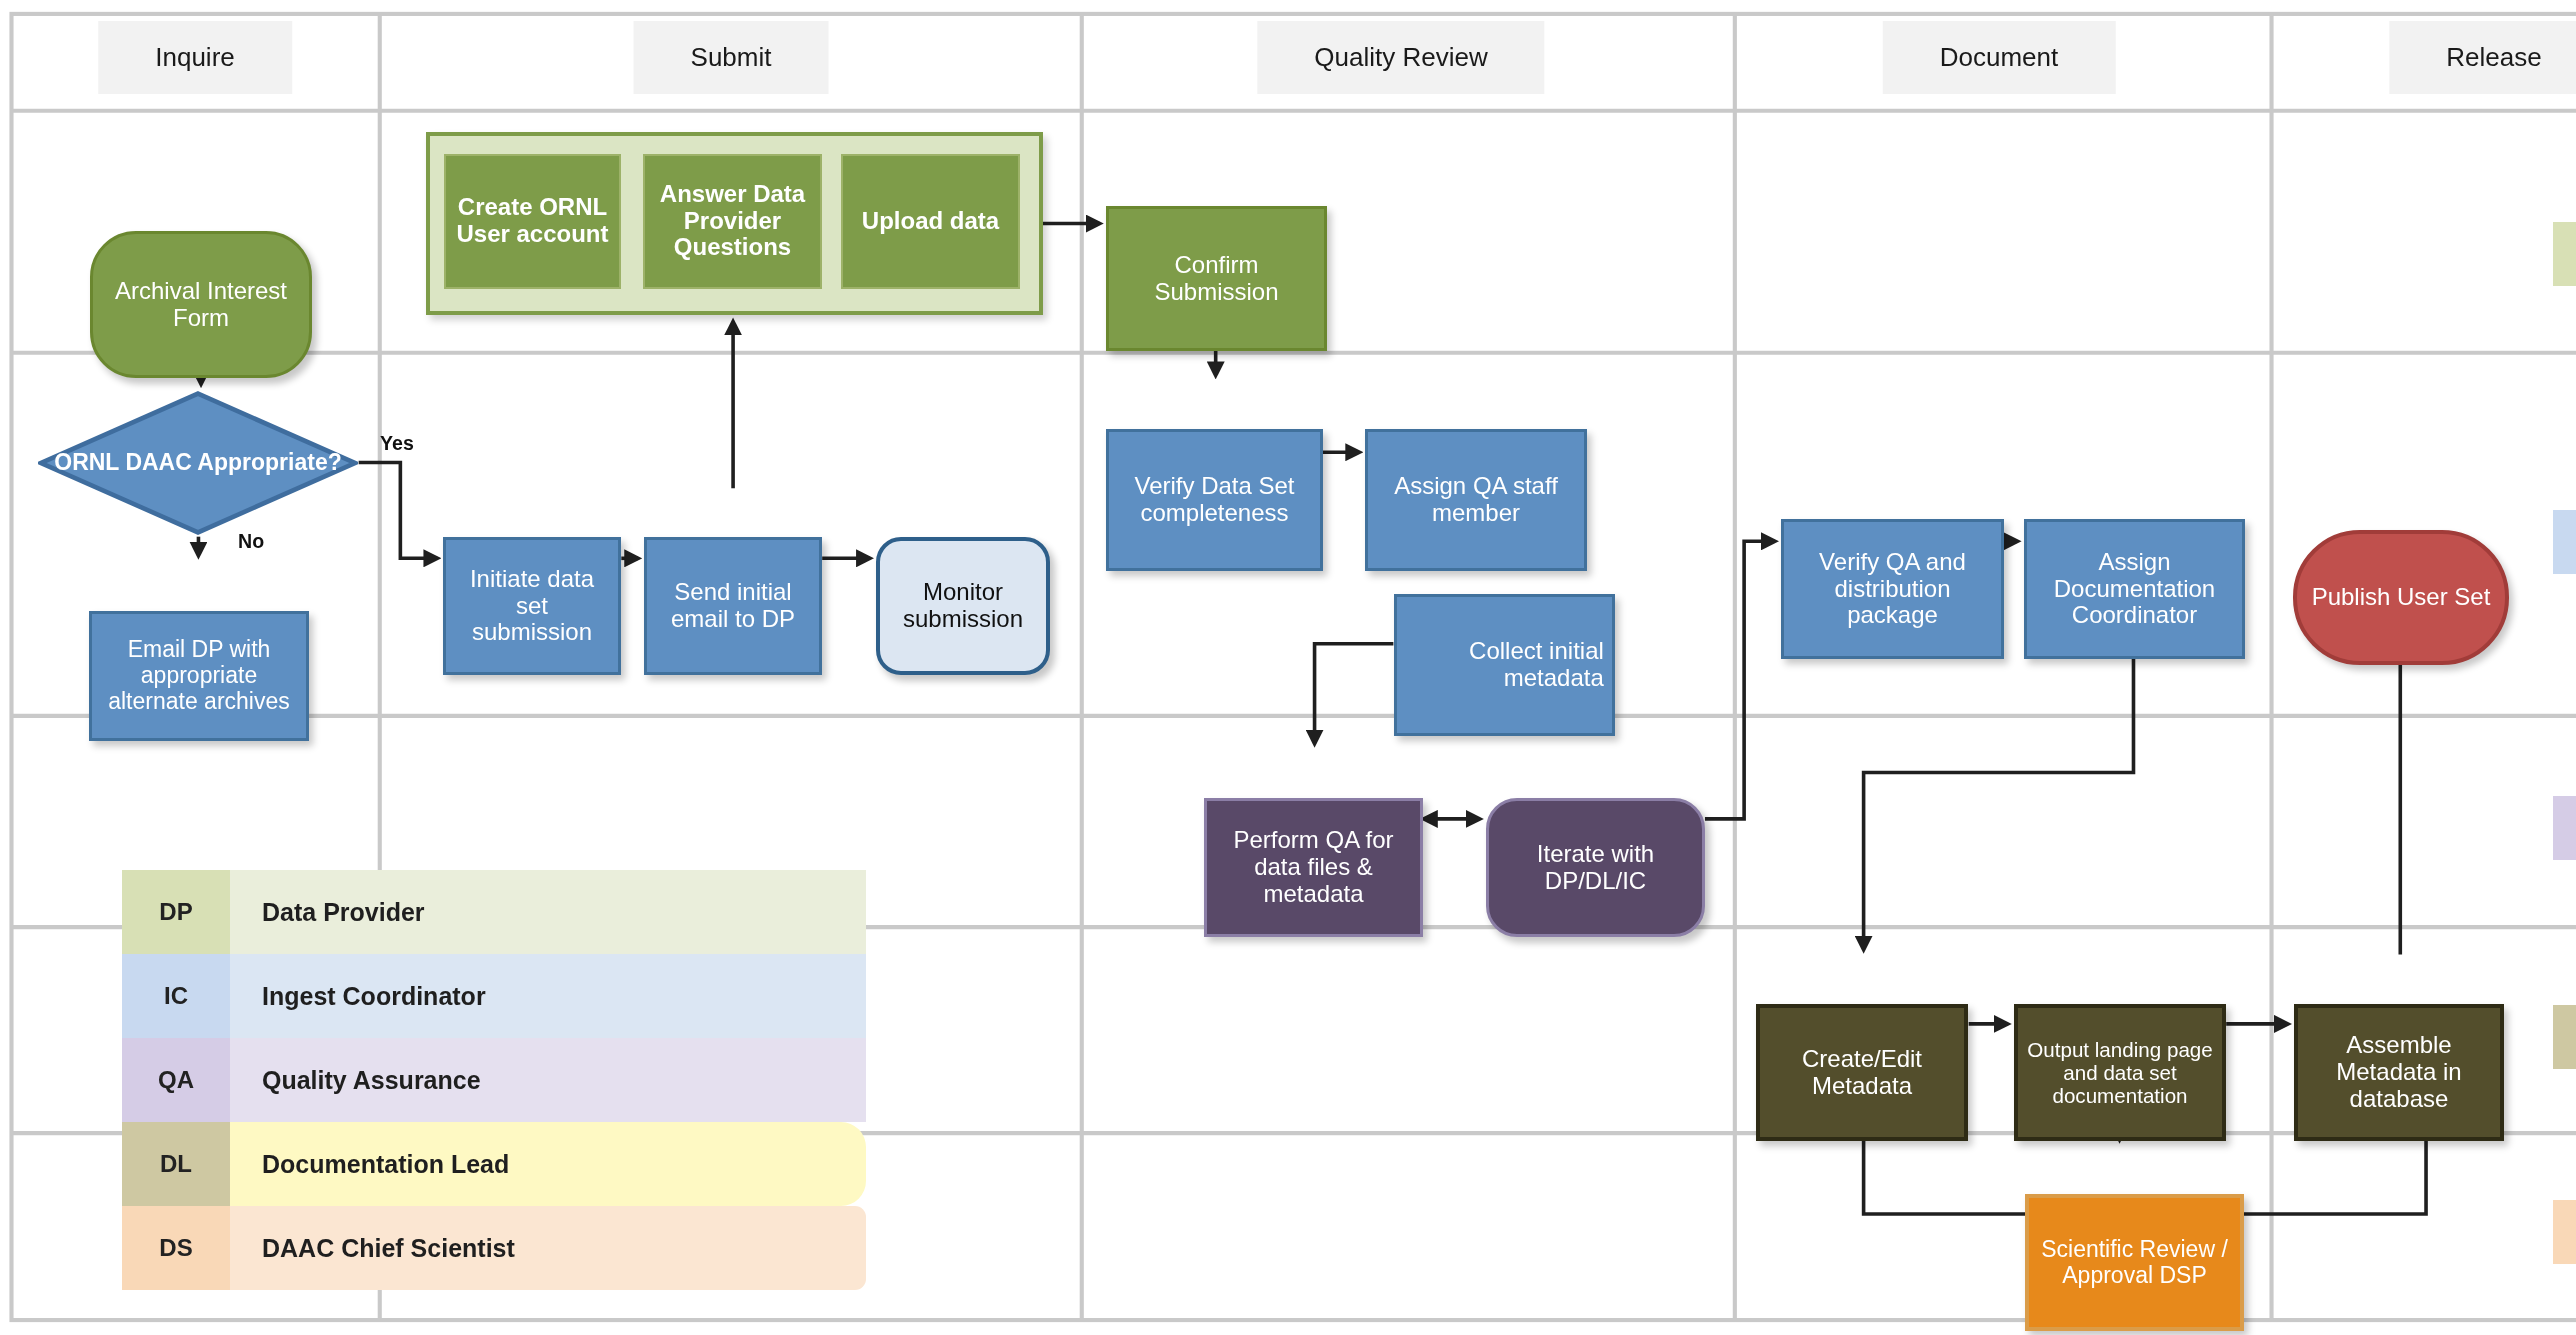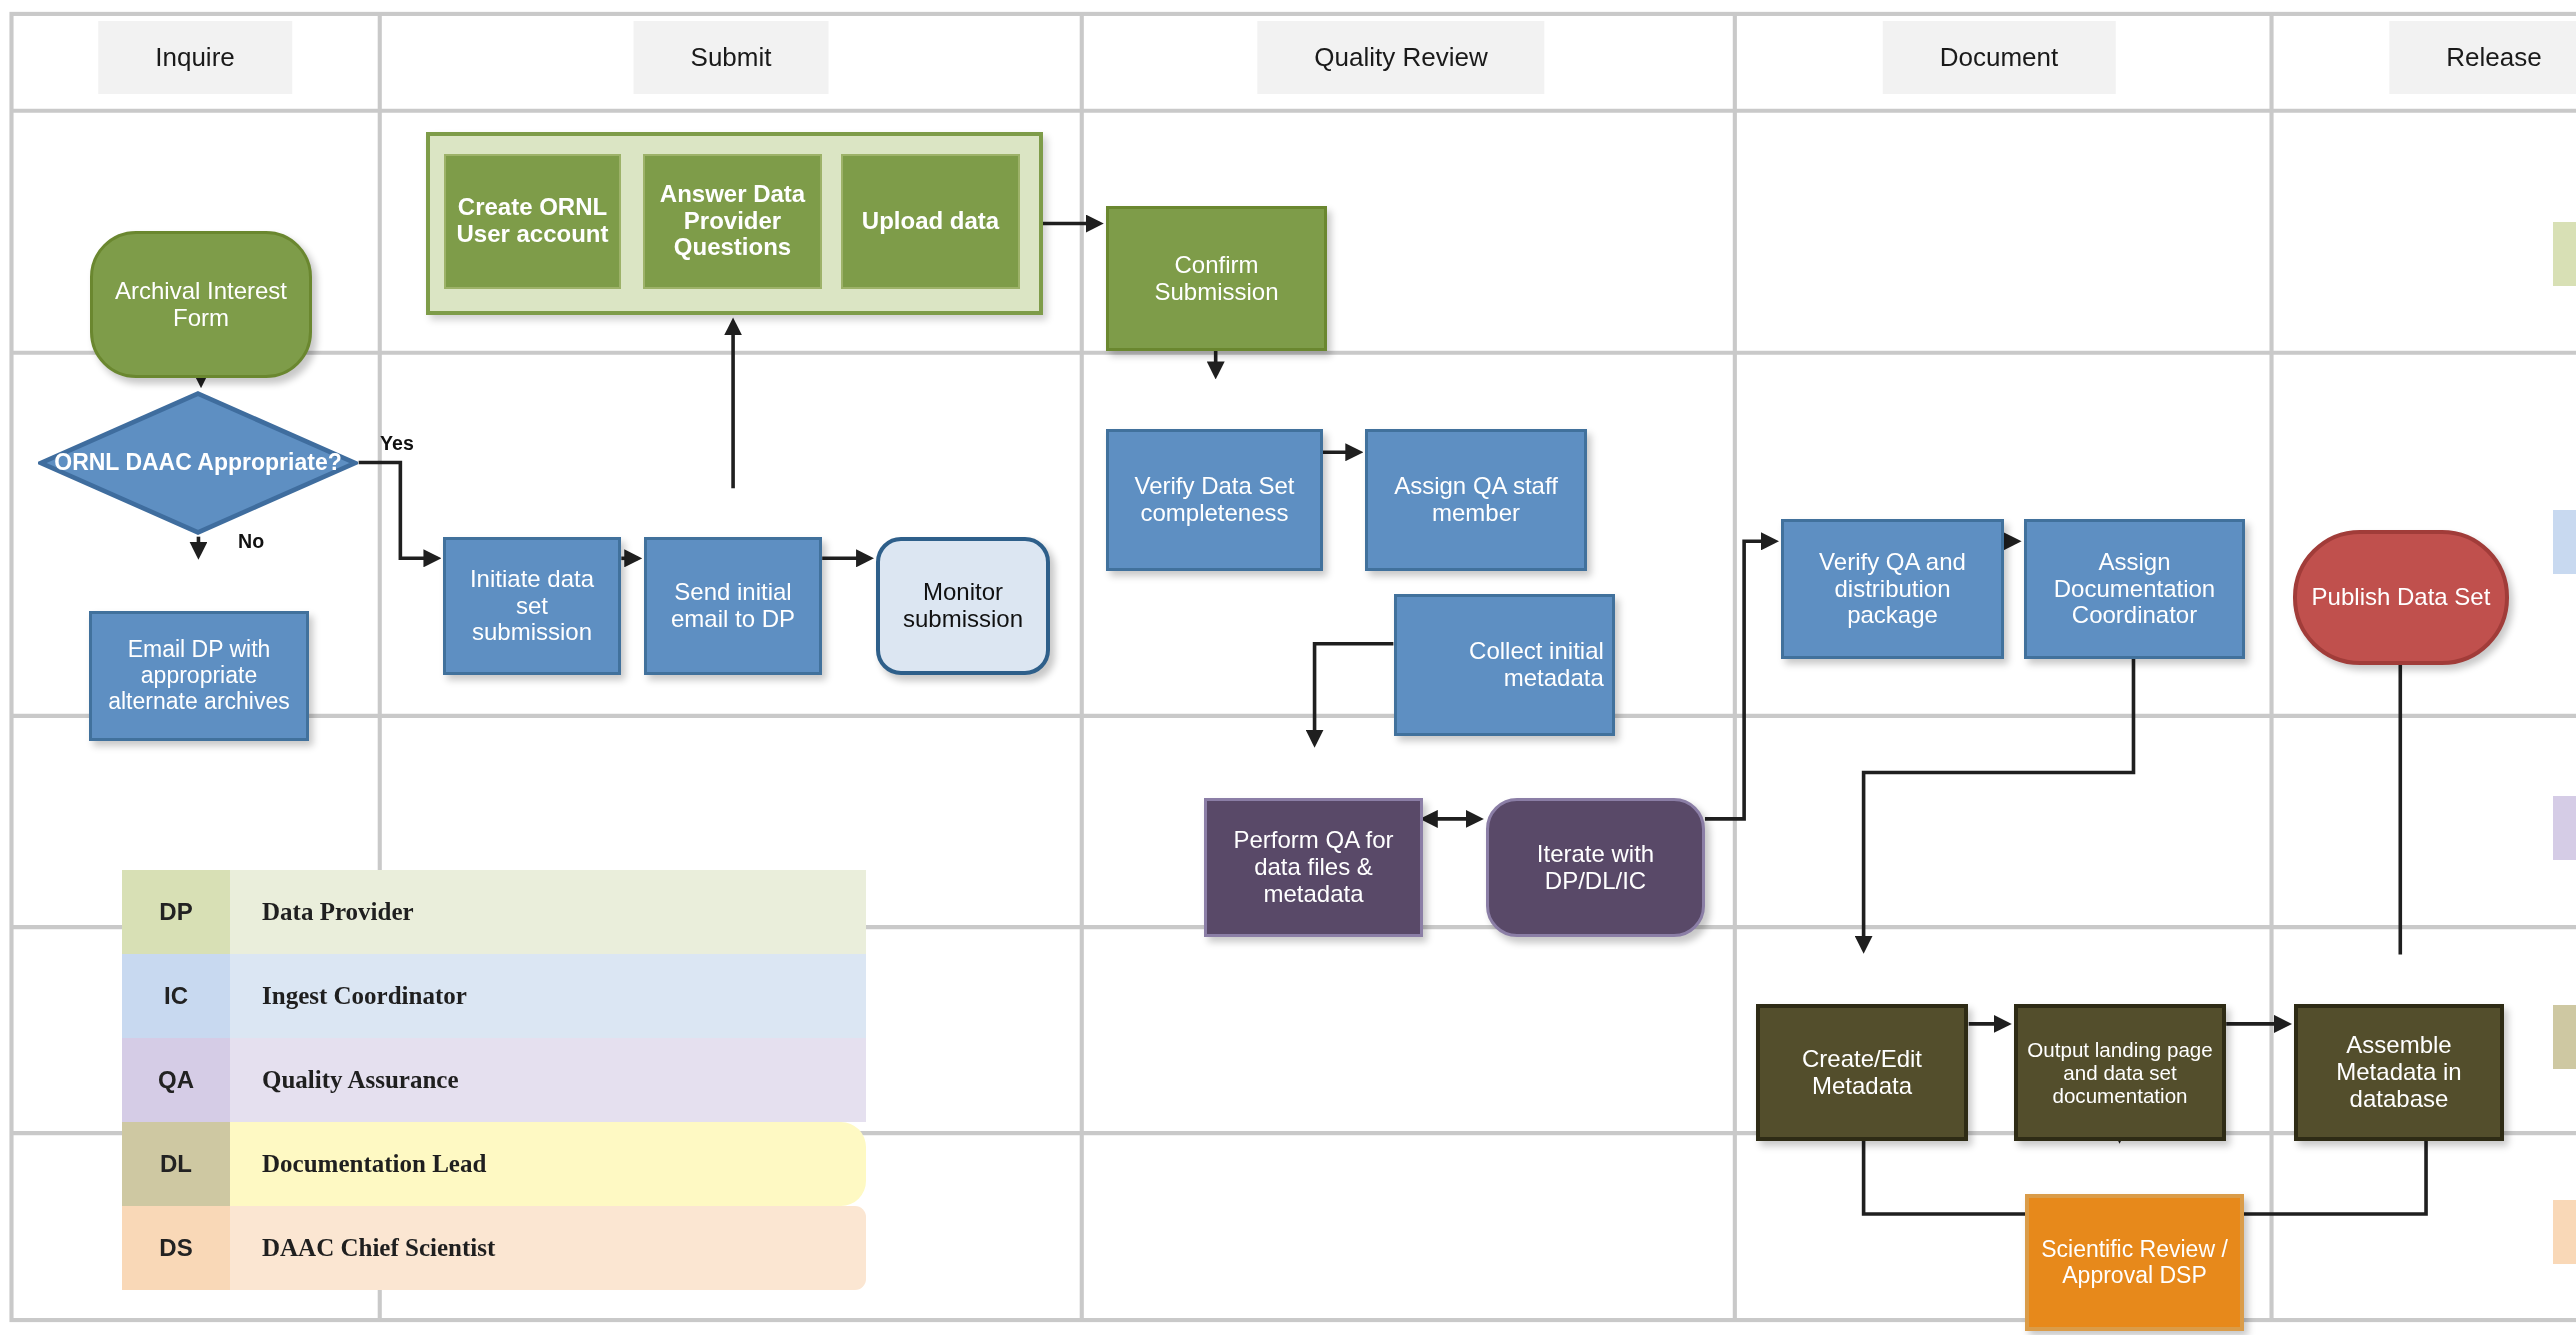--- a/index.html
+++ b/index.html
@@ -40,21 +40,21 @@
   .chip{position:absolute;width:109px;height:64px;display:flex;align-items:center;
     justify-content:center;font-size:24px;font-weight:600;color:#222222;}
   .chip-dp{background:#D8E0B5;} .chip-ic{background:#C8D9F0;} .chip-qa{background:#D5CCE6;}
   .chip-dl{background:#CEC8A2;} .chip-ds{background:#F9D8B7;}
 
   .legend{position:absolute;left:122px;top:870px;width:744px;}
   .legend-row{display:flex;height:84px;}
   .legend-chip{flex:0 0 108px;display:flex;align-items:center;justify-content:center;
     font-size:24px;font-weight:600;color:#222222;}
   .legend-name{flex:1;display:flex;align-items:center;padding-left:32px;
-    font-size:25px;font-weight:600;color:#1f1f1f;font-family:Liberation Serif, serif;}
+    font-size:25px;font-weight:600;color:#1f1f1f;}
   .band-dp{background:#EAEEDB;} .band-ic{background:#DBE6F3;} .band-qa{background:#E5E0EF;}
   .band-dl{background:#fef9c3;border-radius:25px;} .band-ds{background:#FBE6D2;border-radius:11px;}
 
   .fs40{font-size:20.6px;} .fs44{font-size:23px;}
 </style>
 </head>
 <body>
 
 <div class="canvas">
 
@@ -140,21 +140,21 @@
   <div class="node purple" style="left:1204px;top:750px;width:219px;height:139px;">Perform QA for data files &amp; metadata</div>
   <div class="node purple" style="left:1486px;top:750px;width:219px;height:139px;border-radius:31px;">Iterate with DP/DL/IC</div>
 
   <div class="node blue" style="left:1781px;top:471px;width:223px;height:140px;">Verify QA and distribution package</div>
   <div class="node blue" style="left:2024px;top:471px;width:221px;height:140px;">Assign Documentation Coordinator</div>
   <div class="node olive" style="left:1756px;top:956px;width:212px;height:137px;">Create/Edit Metadata</div>
   <div class="node olive fs40" style="left:2014px;top:956px;width:212px;height:137px;">Output landing page and data set documentation</div>
   <div class="node orange fs44" style="left:2025px;top:1146px;width:219px;height:137px;">Scientific Review / Approval DSP</div>
 
   <div class="node olive" style="left:2294px;top:956px;width:210px;height:137px;">Assemble Metadata in database</div>
-  <div class="node red" style="left:2293px;top:482px;width:216px;height:135px;">Publish Data Set</div>
+  <div class="node red" style="left:2293px;top:482px;width:216px;height:135px;">Publish User Set</div>
 
   <div class="chip chip-dp" style="left:2553px;top:222px;">DP</div>
   <div class="chip chip-ic" style="left:2553px;top:510px;">IC</div>
   <div class="chip chip-qa" style="left:2553px;top:796px;">QA</div>
   <div class="chip chip-dl" style="left:2553px;top:1005px;">DL</div>
   <div class="chip chip-ds" style="left:2553px;top:1200px;">DS</div>
 
   <div class="legend">
     <div class="legend-row band-dp">
       <div class="legend-chip chip-dp">DP</div>

